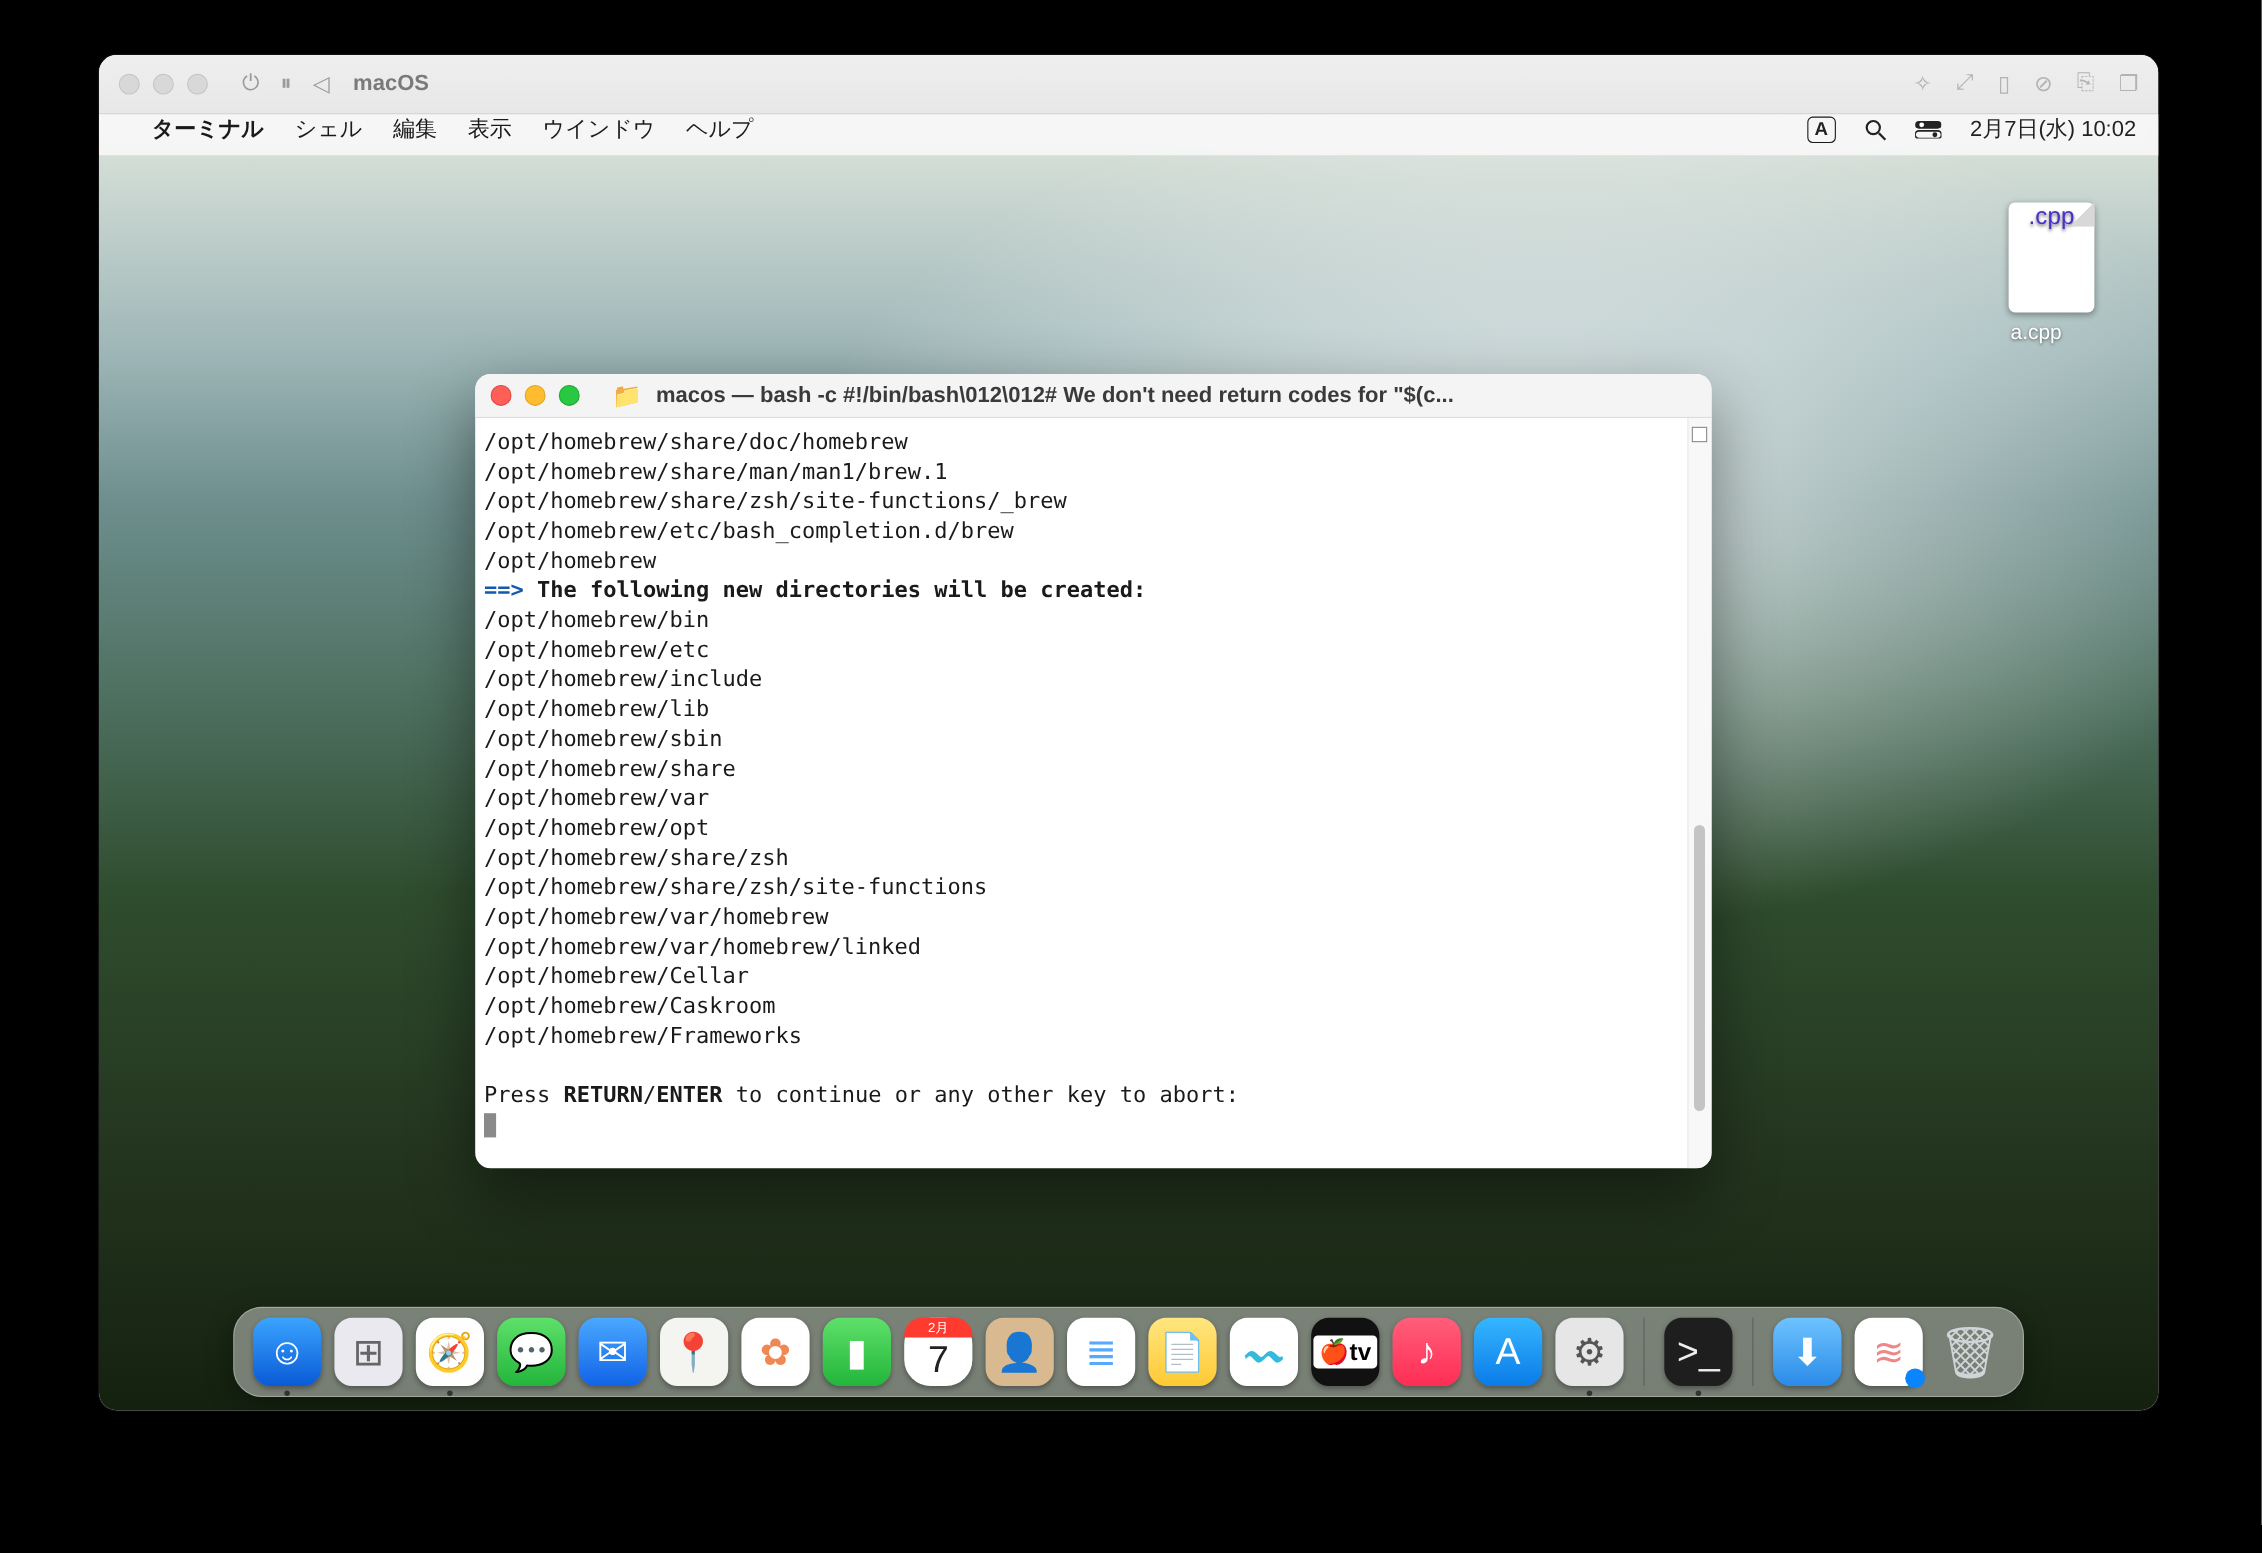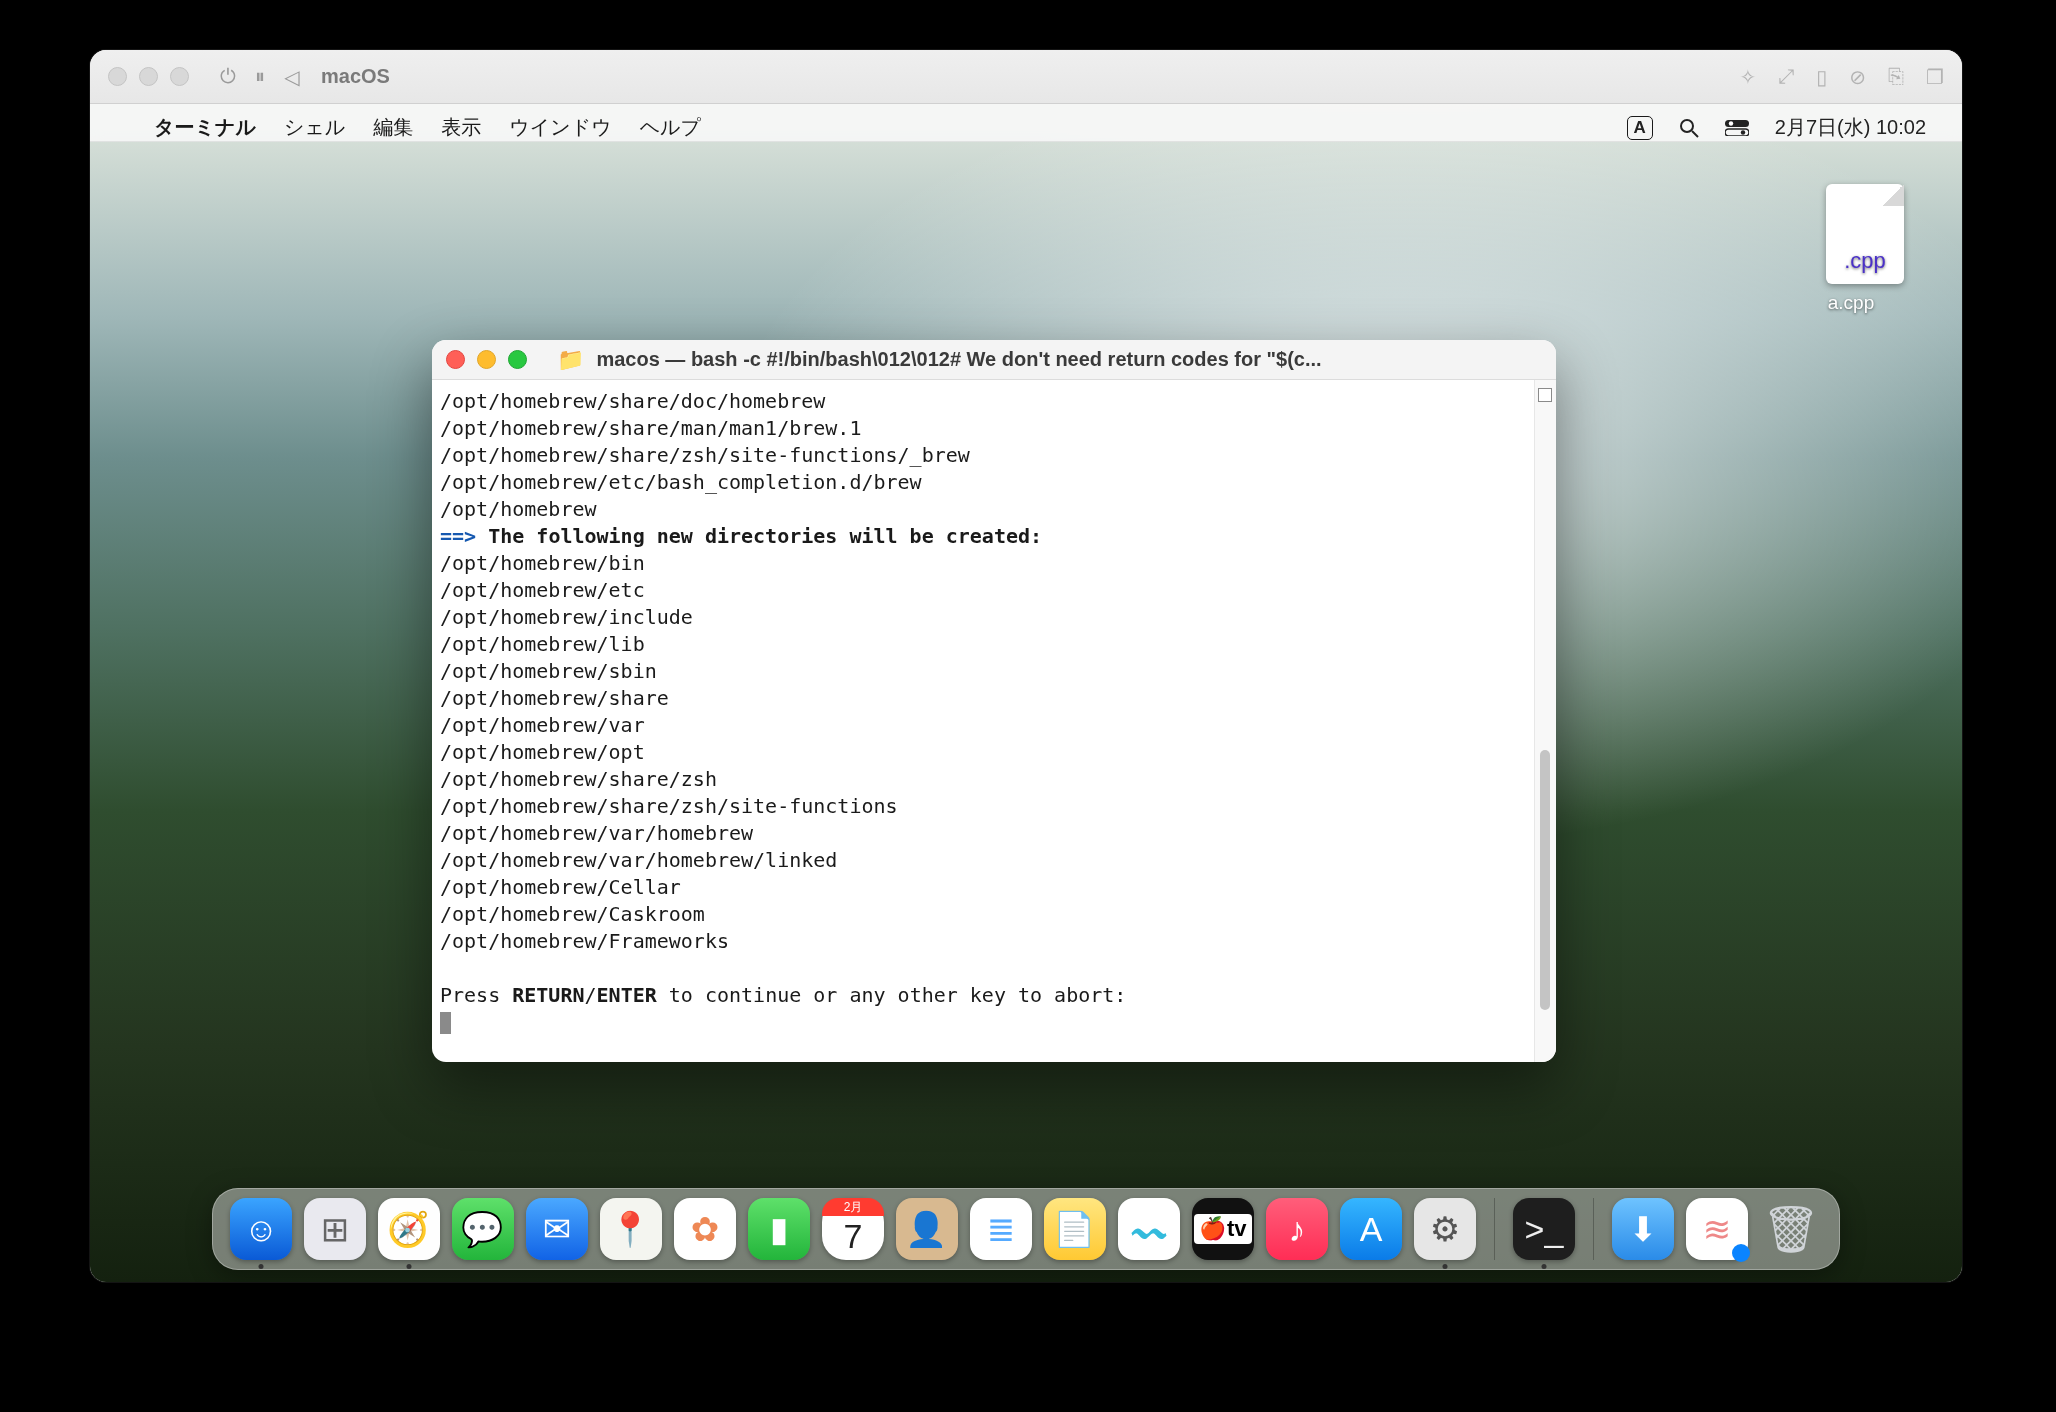--- a/index.html
+++ b/index.html
@@ -51,22 +51,22 @@
       radial-gradient(ellipse 60% 55% at 70% 30%, rgba(255,255,255,.75), rgba(255,255,255,0) 60%),
       linear-gradient(180deg,#dfe6dd 0%, #9fb7b8 18%, #6d8e8d 30%, #4e7060 45%, #2f4d2f 60%, #24351f 80%, #14210f 100%);
     overflow: hidden;
   }
 
   
   .menubar{
     position:absolute; top:0; left:0; right:0; height:38px;
     background: rgba(248,248,248,.88);
     backdrop-filter: blur(6px);
-    display:flex; align-items:flex-end;
-    padding: 0 36px;
+    display:flex; align-items:flex-start;
+    padding: 0 20px;
     font-size: 20px;
     color:#1a1a1a;
     gap: 28px;
     border-bottom:1px solid rgba(0,0,0,.08);
   }
   .menubar .apple{font-size:24px;}
   .menubar .app-name{font-weight:700;}
   .menubar .right{margin-left:auto; display:flex; align-items:center; gap:26px; color:#222;}
   .input-badge{
     border:1.5px solid #1a1a1a; border-radius:5px; padding:0 6px;
@@ -77,21 +77,21 @@
   .desk-file{
     position:absolute; right:56px; top:80px; width:110px;
     display:flex; flex-direction:column; align-items:center; gap:8px;
     color:#fff; text-shadow:0 1px 3px rgba(0,0,0,.6);
     font-size:19px;
   }
   .file-icon{
     width:78px;height:100px;background:#fff;border-radius:6px;
     box-shadow:0 2px 6px rgba(0,0,0,.35);
     position:relative;
-    display:flex;align-items:flex-end;justify-content:center;
+    display:flex;justify-content:center;
     padding-bottom:10px;
     margin-left:28px;
   }
   .file-icon::before{
     content:""; position:absolute; top:0; right:0;
     width:22px;height:22px;
     background:linear-gradient(135deg,transparent 50%, #d8d8d8 50%);
   }
   .file-ext{color:#4a30c8; font-weight:500; font-size:22px;}
 

